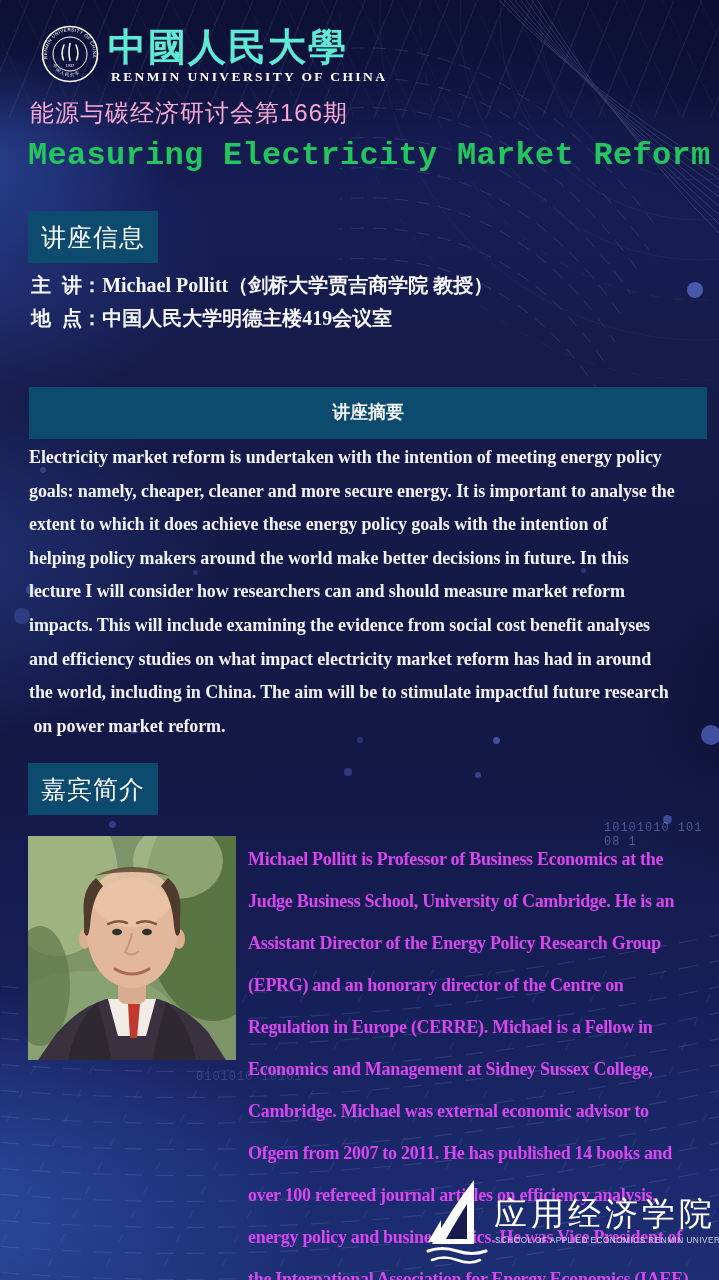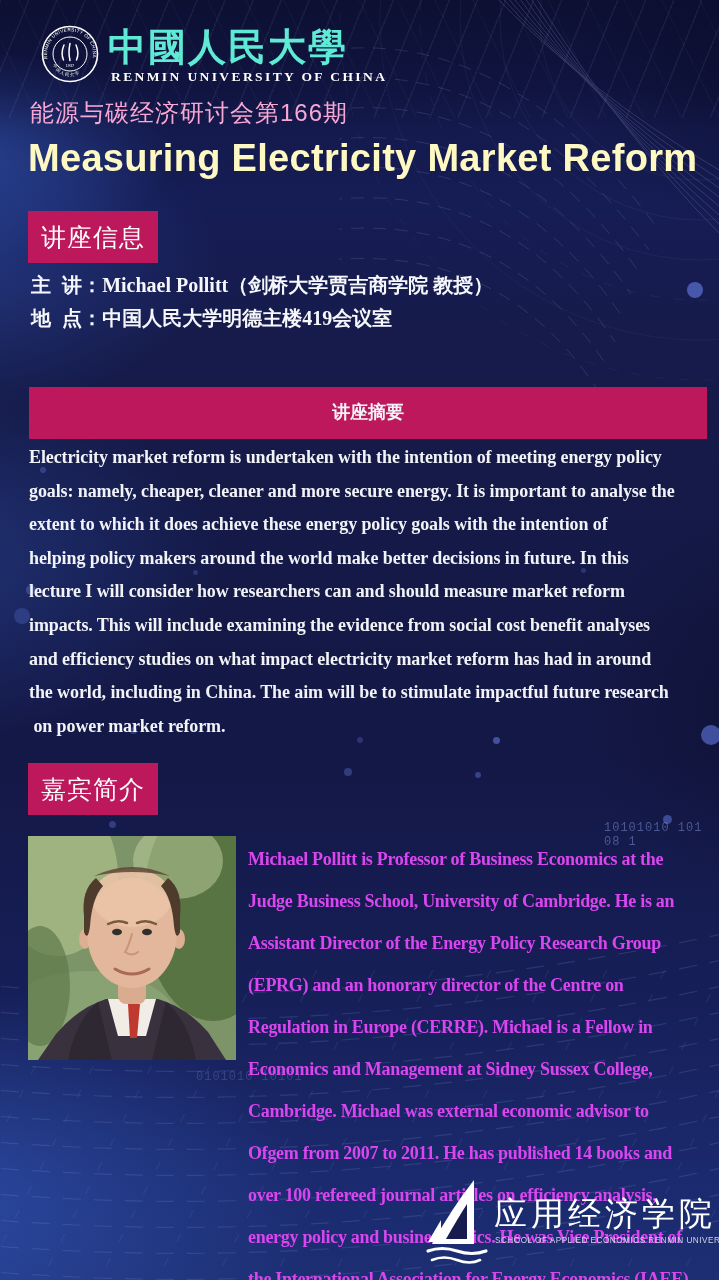--- a/index.html
+++ b/index.html
@@ -46,27 +46,27 @@
     position:absolute;left:111px;top:69px;z-index:2;
     font-family:"Liberation Serif","DejaVu Serif",serif;
     font-size:13.5px;font-weight:700;letter-spacing:2.4px;color:#fff;white-space:nowrap;
   }
   .series{
     position:absolute;left:30px;top:97px;z-index:2;
     font-size:24px;font-weight:500;letter-spacing:1px;color:#f9a8d4;white-space:nowrap;
   }
   .main-title{
     position:absolute;left:28px;top:137px;z-index:2;
-    font-family:Liberation Sans, sans-serif;
-    font-size:38px;font-weight:700;letter-spacing:.3px;color:#fef9c3;white-space:nowrap;
+    font-family:Liberation Mono, monospace;
+    font-size:32px;font-weight:700;letter-spacing:.3px;color:#22c55e;white-space:nowrap;
   }
   
   .badge{
     position:absolute;left:28px;width:130px;height:52px;z-index:2;
-    background:#be185d;display:flex;align-items:center;justify-content:center;
+    background:#0c4a6e;display:flex;align-items:center;justify-content:center;
     font-size:25px;font-weight:500;letter-spacing:1px;color:#fdfdfd;
   }
   .badge.info{top:211px;} .badge.abstract{top:387px;} .badge.bio{top:763px;}
   
   .info-block{position:absolute;left:31px;top:269px;z-index:2;}
   .info-line{
     white-space:pre;font-size:20px;line-height:32.8px;font-weight:700;
     font-family:"Liberation Serif","DejaVu Serif",serif;color:#f6f7fb;
   }
   .info-line .lbl{font-family:"Liberation Sans","DejaVu Sans",sans-serif;font-weight:600;}

